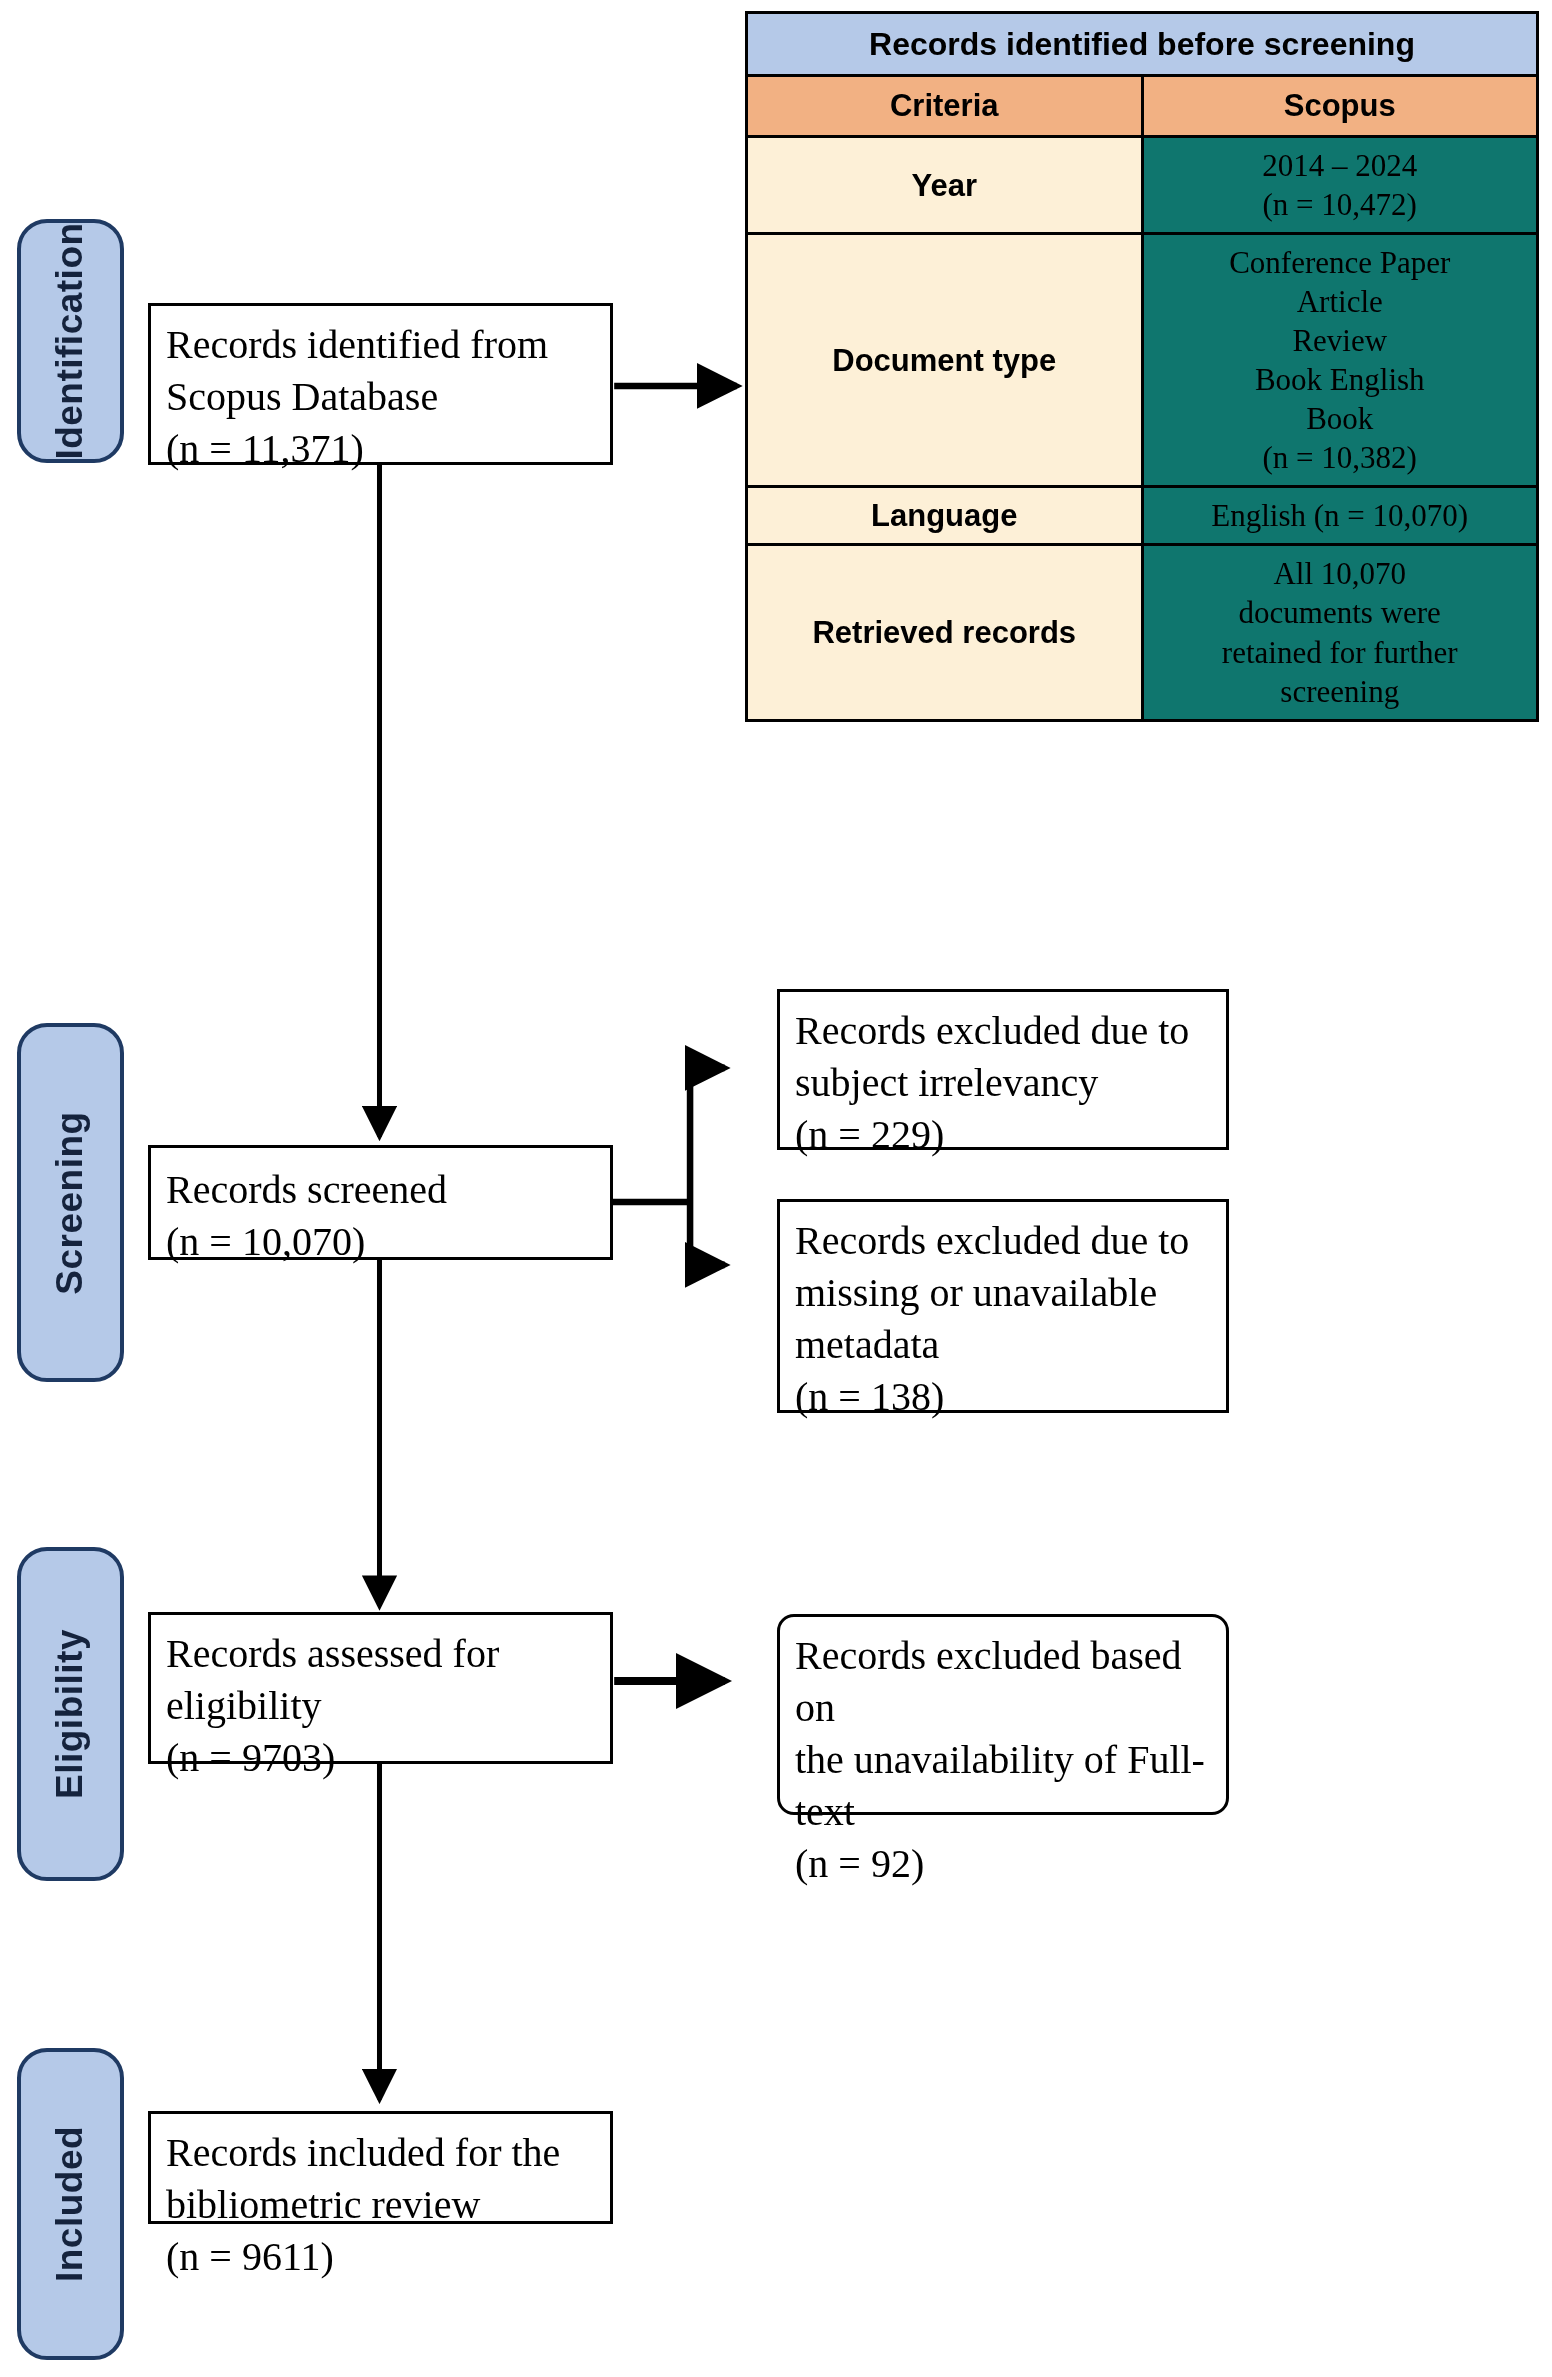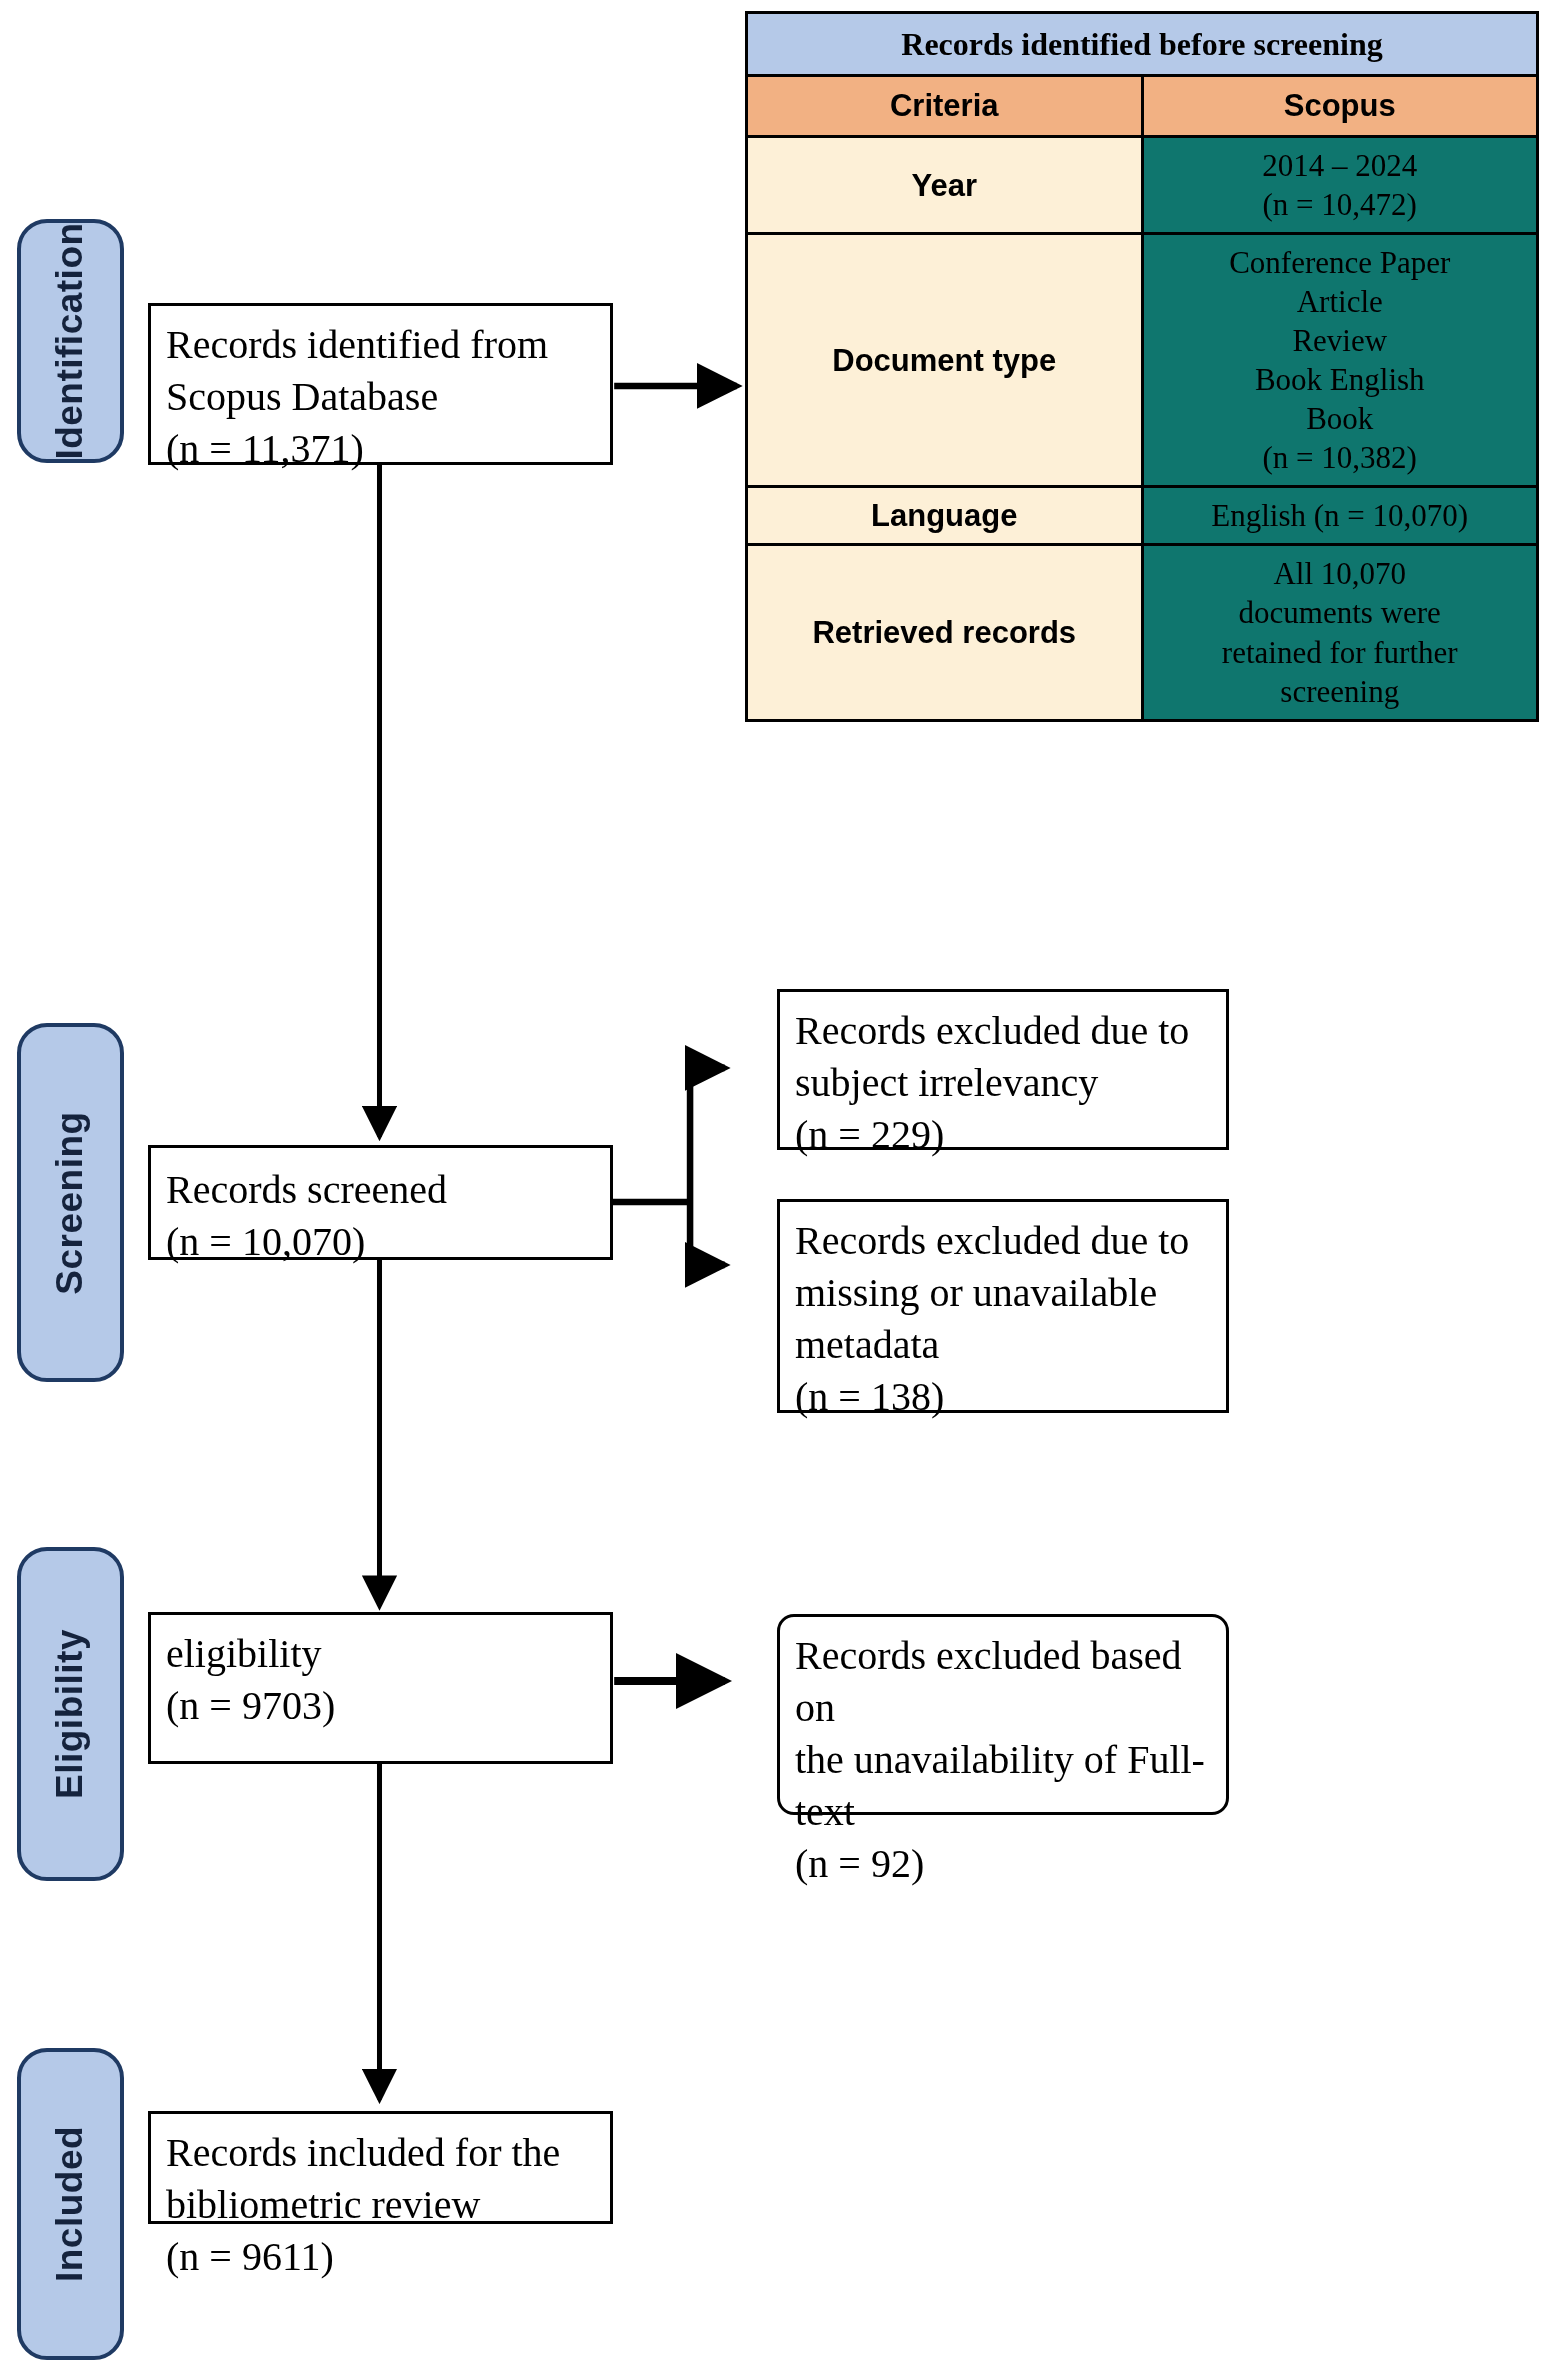--- a/index.html
+++ b/index.html
@@ -79,21 +79,21 @@
     padding: 8px 5px;
     font-size: 31px;
     line-height: 1.26;
     color: #000000;
     vertical-align: middle;
   }
   .tbl-title {
     background: #b5c9e8;
     text-align: center;
     font-weight: bold;
-    font-family: Liberation Serif, serif;
+    font-family: Liberation Sans, sans-serif;
     font-size: 32px !important;
     height: 63px;
   }
   .tbl-head {
     background: #f2b183;
     text-align: center;
     font-weight: bold;
     font-family: "Liberation Sans", "DejaVu Sans", sans-serif;
     font-size: 31px !important;
     height: 61px;
@@ -226,20 +226,21 @@
   </div>
 
   <div class="flow-box" style="left:777px; top:1199px; width:452px; height:214px;">
     <span class="line">Records excluded due to</span>
     <span class="line">missing or unavailable</span>
     <span class="line">metadata</span>
     <span class="line">(n = 138)</span>
   </div>
 
   <div class="flow-box" style="left:148px; top:1612px; width:465px; height:152px;">
+    <span class="line">Records assessed for</span>
     <span class="line">eligibility</span>
     <span class="line">(n = 9703)</span>
   </div>
 
   <div class="flow-box" style="left:777px; top:1614px; width:452px; height:201px;border-radius:17px;">
     <span class="line">Records excluded based on</span>
     <span class="line">the unavailability of Full-</span>
     <span class="line">text</span>
     <span class="line">(n = 92)</span>
   </div>

